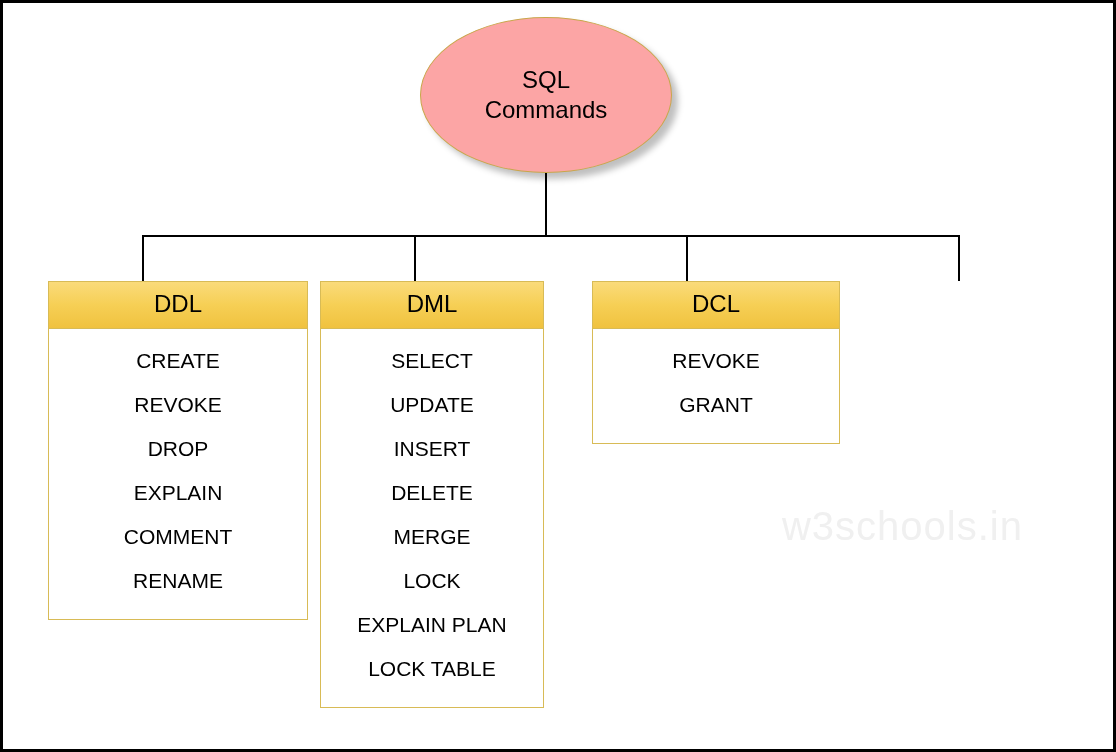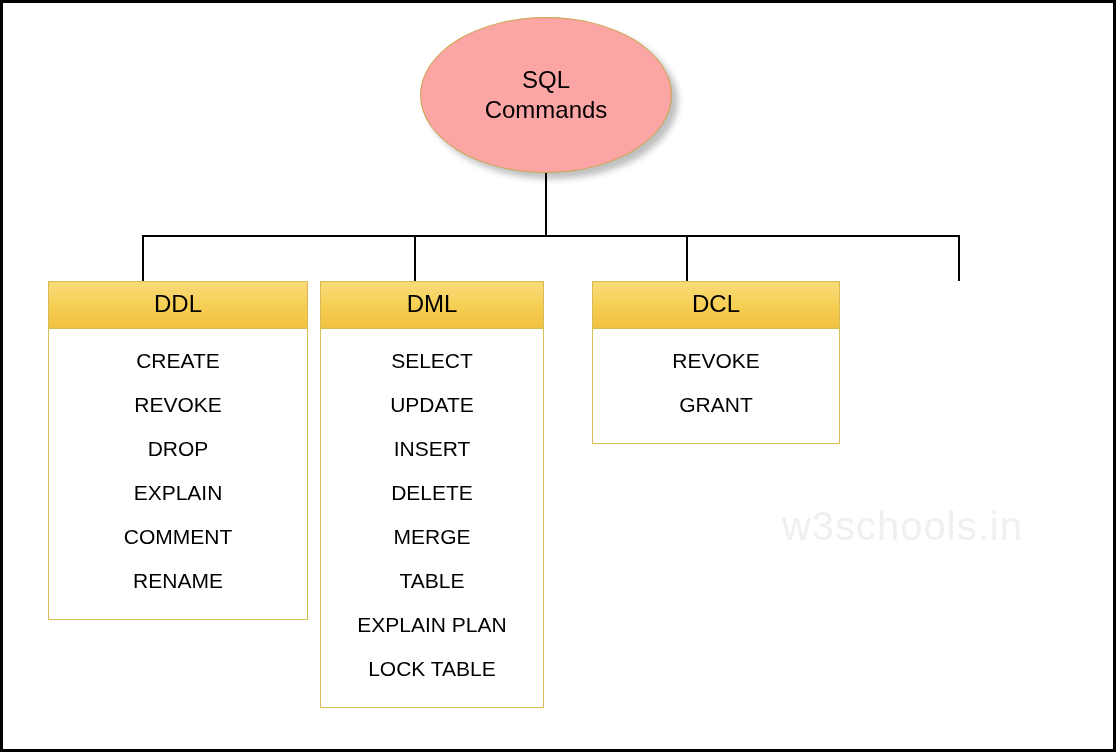--- a/index.html
+++ b/index.html
@@ -112,21 +112,21 @@
     </div>
     <div class="line vline" style="left: 411px; top: 232px; height: 46px;"></div>
     <div class="cat" style="left: 282px; top: 278px; width: 224px;">
       <div class="cat-header">DML</div>
       <div class="cat-body">
         <div class="cat-item">SELECT</div>
         <div class="cat-item">UPDATE</div>
         <div class="cat-item">INSERT</div>
         <div class="cat-item">DELETE</div>
         <div class="cat-item">MERGE</div>
-        <div class="cat-item">TABLE</div>
+        <div class="cat-item">LOCK</div>
         <div class="cat-item">EXPLAIN PLAN</div>
         <div class="cat-item">LOCK TABLE</div>
       </div>
     </div>
     <div class="line vline" style="left: 683px; top: 232px; height: 46px;"></div>
     <div class="cat" style="left: 554px; top: 278px; width: 248px;">
       <div class="cat-header">DCL</div>
       <div class="cat-body">
         <div class="cat-item">REVOKE</div>
         <div class="cat-item">GRANT</div>

